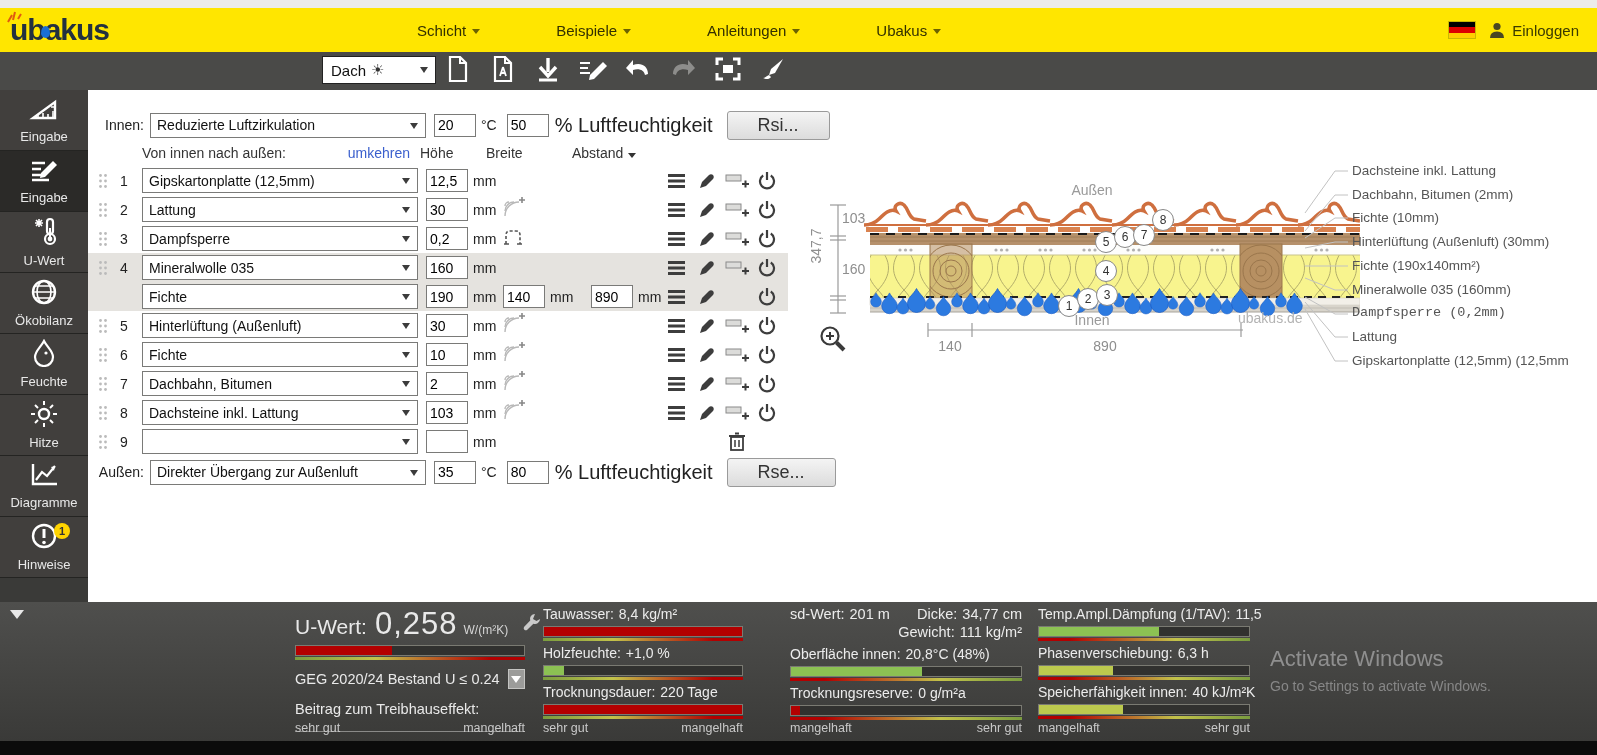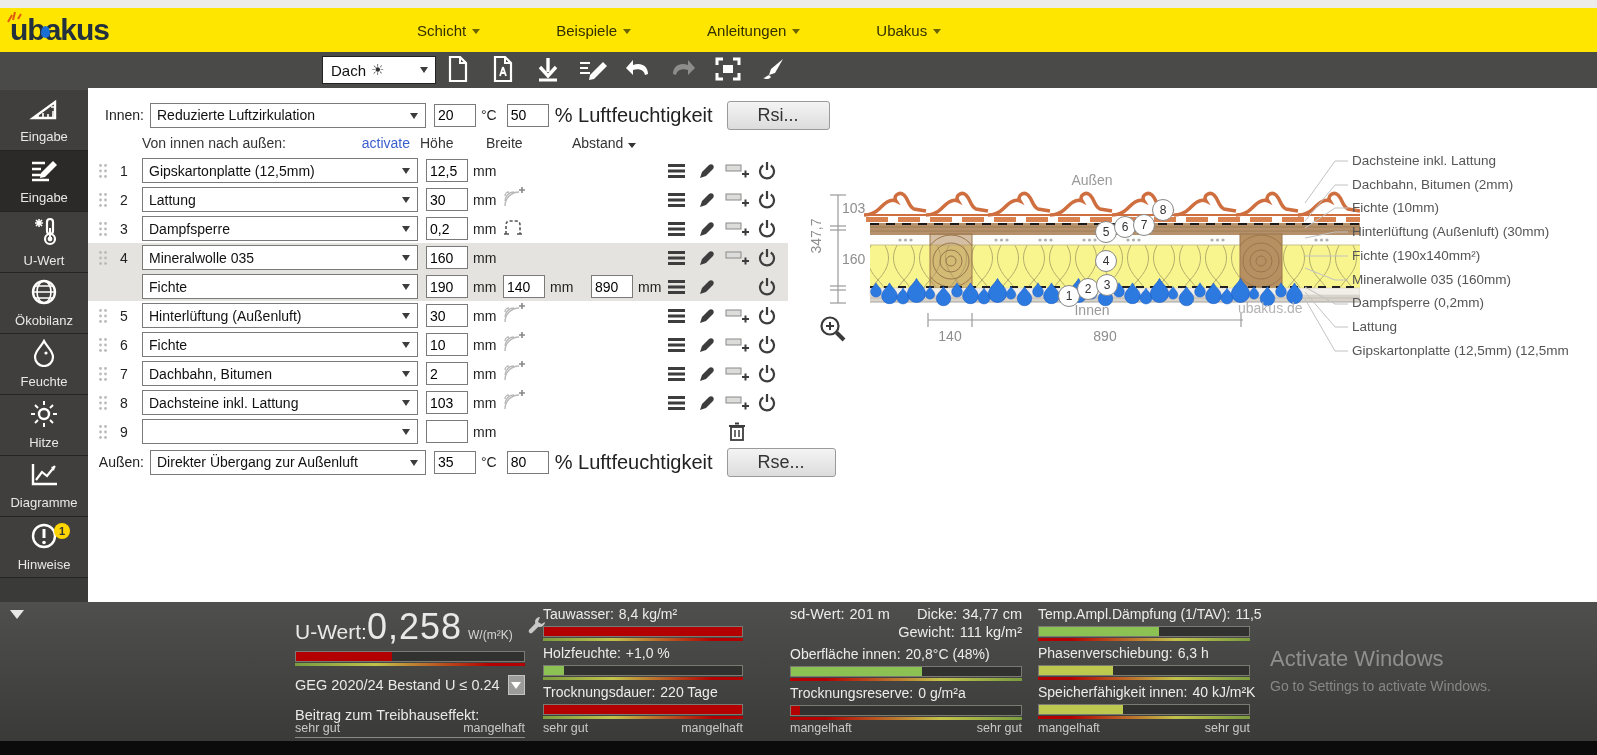--- a/index.html
+++ b/index.html
@@ -40,21 +40,21 @@
   
   .sidebar{position:absolute;left:0;top:90px;width:88px;height:512px;background:#3a3a38;}
   .sb-item{height:60px;border-bottom:1px solid #242422;background:#413f3d;display:flex;flex-direction:column;
            align-items:center;justify-content:center;cursor:pointer;position:relative;}
   .sb-item.active{background:#2b2a28;}
   .sb-label{font-size:13px;color:#e8e8e8;margin-top:3px;}
   .sb-badge{position:absolute;top:6px;right:18px;width:16px;height:16px;border-radius:50%;background:#ffd400;
             color:#333;font-size:11px;font-weight:bold;display:flex;align-items:center;justify-content:center;}
 
   
-  .content{position:absolute;left:88px;top:88px;width:1509px;height:400px;background:#fff;}
+  .content{position:absolute;left:88px;top:98px;width:1509px;height:400px;background:#fff;}
 
   
   .form{position:absolute;left:0;top:0;width:700px;}
   .frow{display:flex;align-items:center;height:29px;padding-left:10px;position:relative;}
   .frow.hl{background:#e5e3df;}
   .io-row{height:30px;margin-top:12px;}
   .cols-row{height:26px;font-size:14px;color:#333;}
   .io-label{width:46px;text-align:right;font-size:14px;color:#222;margin-right:6px;flex:none;}
   .handle{width:12px;height:16px;flex:none;margin-right:4px;}
   .rownum{width:20px;text-align:center;font-size:14px;color:#222;flex:none;margin-right:8px;}
@@ -92,21 +92,21 @@
   .zoom-btn{position:absolute;left:18px;top:166px;cursor:pointer;}
 
   
   .results{position:absolute;left:0;top:602px;width:100%;height:139px;background:linear-gradient(#4f4f4d,#3a3a38);}
   .blackbar{position:absolute;left:0;top:741px;width:100%;height:14px;background:#0b0b0b;}
   .collapse-btn{position:absolute;left:10px;top:8px;width:0;height:0;border-left:7px solid transparent;
                 border-right:7px solid transparent;border-top:9px solid #e8e8e8;cursor:pointer;}
   .rcol{position:absolute;top:4px;height:131px;}
   .uline{display:flex;align-items:baseline;color:#e9e9e9;white-space:nowrap;}
   .uw-label{font-size:21px;}
-  .uw-value{font-size:36px;letter-spacing:1px;}
+  .uw-value{font-size:31px;margin-left:8px;letter-spacing:1px;}
   .uw-unit{font-size:12px;margin-left:6px;color:#d5d5d5;}
   .wrench{margin-left:14px;align-self:center;cursor:pointer;}
   .gauge{margin-bottom:4px;}
   .glabel{font-size:14px;color:#ececec;height:17px;margin-bottom:3px;white-space:nowrap;}
   .gbar{height:9px;background:#31312f;border:1px solid #7a7a72;position:relative;}
   .gfill{position:absolute;left:0;top:0;bottom:0;}
   .gstrip{height:3px;margin-top:1px;background:linear-gradient(to right,#7a9c3f,#c2c24a 30%,#a41republic 60%,#b30000);}
   .gstrip.fwd{background:linear-gradient(to right,#7a9c3f,#c2c24a 35%,#b30000 85%);}
   .gstrip.rev{background:linear-gradient(to left,#7a9c3f,#c2c24a 35%,#b30000 85%);}
   .scale-row{position:absolute;bottom:2px;left:0;right:0;display:flex;justify-content:space-between;
@@ -152,20 +152,34 @@
         </div>
         <div class="menu-item">
           <span>Anleitungen</span>
           <span class="caret"></span>
         </div>
         <div class="menu-item">
           <span>Ubakus</span>
           <span class="caret"></span>
         </div>
       </div>
+    <div class="hdr-right">
+      <div class="flag">
+        <div style="background:#000"></div>
+          <div style="background:#d00"></div>
+          <div style="background:#ffce00"></div>
+      </div>
+      <div class="login">
+        <svg width="18" height="18" viewBox="0 0 18 18">
+            <circle cx="9" cy="5.5" r="3.6" fill="#4a4722"></circle>
+            <path d="M2,17 Q2,10.5 9,10.5 Q16,10.5 16,17 Z" fill="#4a4722"></path>
+          </svg>
+        <span>Einloggen</span>
+      </div>
+    </div>
   </div>
 
   <div class="toolbar">
     <div class="type-select">
       <span>Dach</span>
       <span class="sun">☀</span>
       <span class="sel-c"></span>
     </div>
     <div class="tb-icons" id="tb-icons">
         <div class="tb-btn">
@@ -306,21 +320,21 @@
         <input class="inp hfirst" value="20" style="">
         <span class="unit">°C</span>
         <input class="inp" style="margin-left: 10px;" value="50">
         <span class="hum-label">% Luftfeuchtigkeit</span>
         <span class="btn">Rsi...</span>
       </div>
 
       <div class="frow cols-row">
         <div class="dir-wrap">
           <span>Von innen nach außen:</span>
-          <span class="link">activate</span>
+          <span class="link">umkehren</span>
         </div>
         <span class="col-h" style="margin-left:10px;width:60px">Höhe</span>
         <span class="col-h" style="width:86px;margin-left:6px">Breite</span>
         <span class="col-h"><span>Abstand</span><i class="abst-caret"></i></span>
       </div>
 
       <div id="layer-rows">
           <div class="frow">
             <span class="handle"><svg width="10" height="16" viewBox="0 0 10 16">
                 <g fill="#bbb">
@@ -1016,21 +1030,21 @@
           <div class="marker" style="left: 333px; top: 66px;">7</div>
           <div class="marker" style="left: 352px; top: 51px;">8</div>
         </div>
       <div id="legend">
           <div class="legend-item" style="top: 5px;">Dachsteine inkl. Lattung</div>
           <div class="legend-item" style="top: 28.7px;">Dachbahn, Bitumen (2mm)</div>
           <div class="legend-item" style="top: 52.4px;">Fichte (10mm)</div>
           <div class="legend-item" style="top: 76.1px;">Hinterlüftung (Außenluft) (30mm)</div>
           <div class="legend-item" style="top: 99.8px;">Fichte (190x140mm²)</div>
           <div class="legend-item" style="top: 123.5px;">Mineralwolle 035 (160mm)</div>
-          <div class="legend-item" style="top: 147.2px;">Dampfsperre (0,2mm)</div>
+          <div class="legend-item" style="top: 147.2px; font-family: Liberation Mono, monospace;">Dampfsperre (0,2mm)</div>
           <div class="legend-item" style="top: 170.9px;">Lattung</div>
           <div class="legend-item" style="top: 194.6px;">Gipskartonplatte (12,5mm) (12,5mm</div>
         </div>
     </div>
   </div>
 
   <div class="results">
     <div class="collapse-btn"></div>
 
     <div class="rcol" style="left:295px;width:230px">

